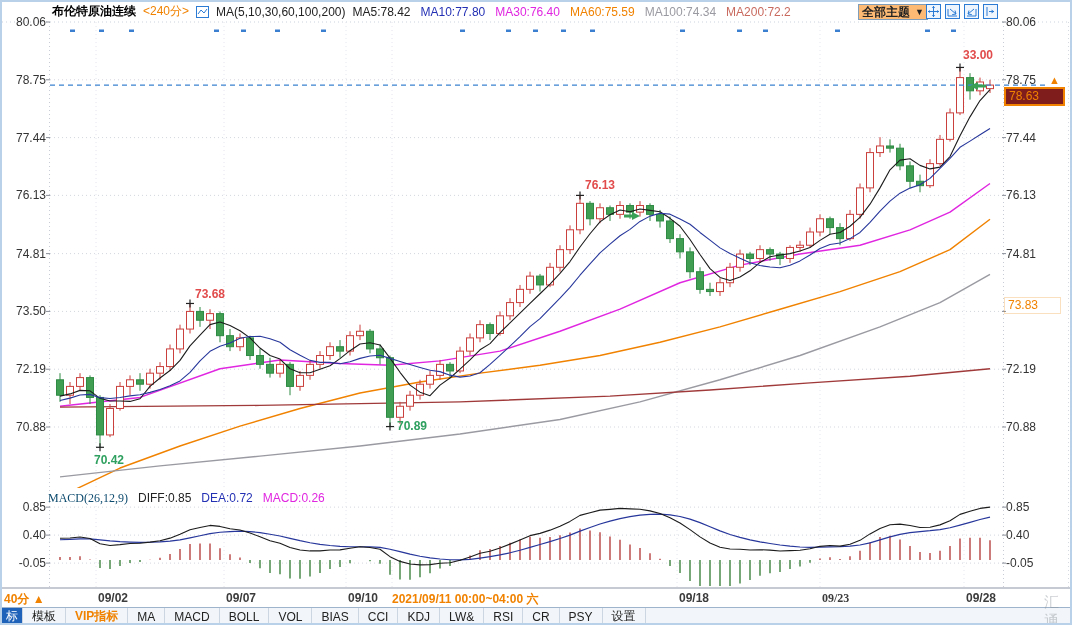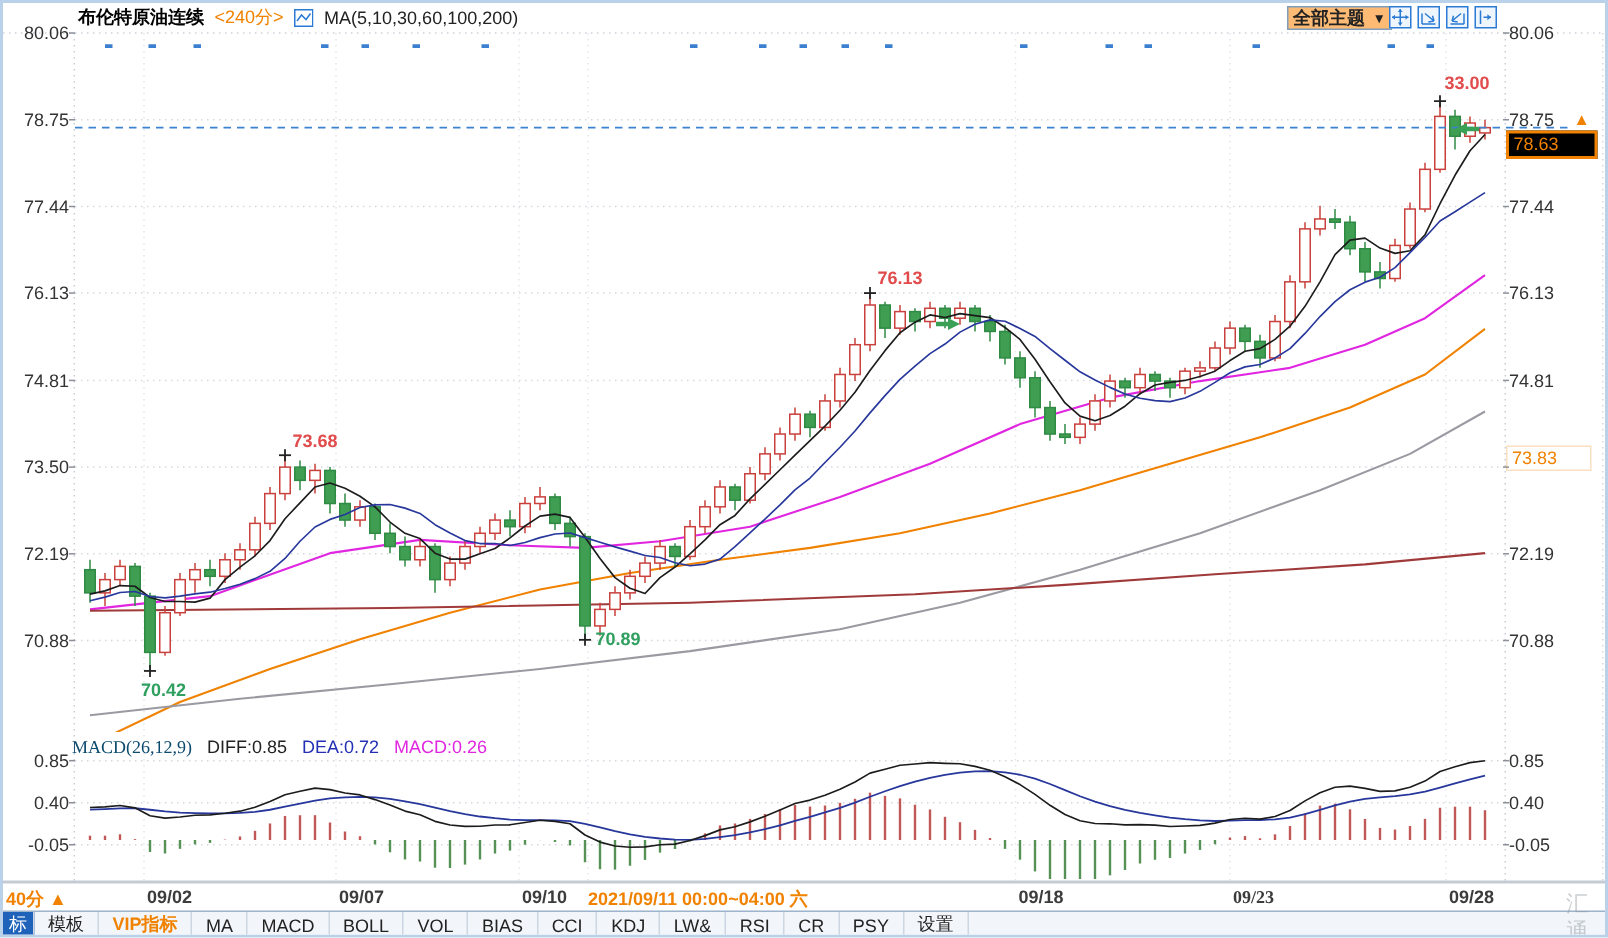--- a/index.html
+++ b/index.html
@@ -18,21 +18,21 @@
             background:#fdba74;display:flex;align-items:center;justify-content:space-between;
             padding:0 3px;font-weight:bold;color:#222;cursor:pointer;}
   .tool-ic{position:absolute;top:2px;width:13px;height:13px;border:1px solid #2b7bd4;background:#eef5fd;cursor:pointer;}
   .tool-ic svg{display:block;}
   
   .ylab{position:absolute;width:44px;text-align:right;color:#333;height:14px;line-height:14px;}
   .ylabR{position:absolute;left:1004px;text-align:left;color:#333;height:14px;line-height:14px;}
   .macdlab{position:absolute;width:44px;text-align:right;color:#333;height:14px;line-height:14px;}
   .macdlabR{position:absolute;left:1004px;height:14px;line-height:14px;color:#333;}
   #last-price-box{position:absolute;left:1002px;top:85px;width:54px;height:15px;border:2px solid #f08200;
-                  color:#f08200;background:#000000;line-height:15px;padding-left:3px;font-size:12px;}
+                  color:#f08200;background:#7f1d1d;line-height:15px;padding-left:3px;font-size:12px;}
   #last-price-arrow{position:absolute;left:1047px;top:72px;color:#f08200;font-size:11px;}
   #ref-price{position:absolute;left:1002px;top:295px;width:52px;height:15px;border:1px solid rgba(240,130,0,.25);
              color:#f08200;line-height:15px;padding-left:3px;}
   .annot{position:absolute;font-weight:bold;}
   
   #macd-header{position:absolute;left:46px;top:489px;display:flex;gap:10px;white-space:nowrap;}
   
   #x-strip{position:absolute;left:0;top:586px;width:1072px;height:19px;background:#fff;border-top:1px solid #c6cbd3;box-sizing:border-box;}
   #period-sel{position:absolute;left:2px;top:2px;color:#f08200;font-weight:bold;cursor:pointer;}
   .xlab{position:absolute;top:2px;color:#3c3c3c;font-weight:bold;}
@@ -442,20 +442,28 @@
   <div id="header">
     <span class="title">布伦特原油连续</span>
     <span class="period">&lt;240分&gt;</span>
     <span class="chart-ic">
       <svg width="13" height="12">
           <rect x="0.5" y="0.5" width="12" height="11" fill="none" stroke="#2b7bd4"></rect>
           <polyline points="2,8 5,4 8,7 11,3" fill="none" stroke="#2b7bd4"></polyline>
         </svg>
     </span>
     <span class="ma-set">MA(5,10,30,60,100,200)</span>
+    <span id="ma-legend">
+        <span style="color: rgb(34, 34, 34);">MA5:78.42</span>
+        <span style="color: rgb(35, 48, 180);">MA10:77.80</span>
+        <span style="color: rgb(224, 38, 224);">MA30:76.40</span>
+        <span style="color: rgb(240, 130, 0);">MA60:75.59</span>
+        <span style="color: rgb(154, 154, 162);">MA100:74.34</span>
+        <span style="color: rgb(201, 106, 95);">MA200:72.2</span>
+      </span>
   </div>
 
   <div id="theme-dd">
     <span>全部主题</span>
     <span style="font-size:9px;">▼</span>
   </div>
 
   <div class="tool-ic" style="left:924px;">
     <svg width="13" height="13">
         <path d="M6.5 1v11M1 6.5h11" stroke="#2b7bd4" fill="none"></path>

